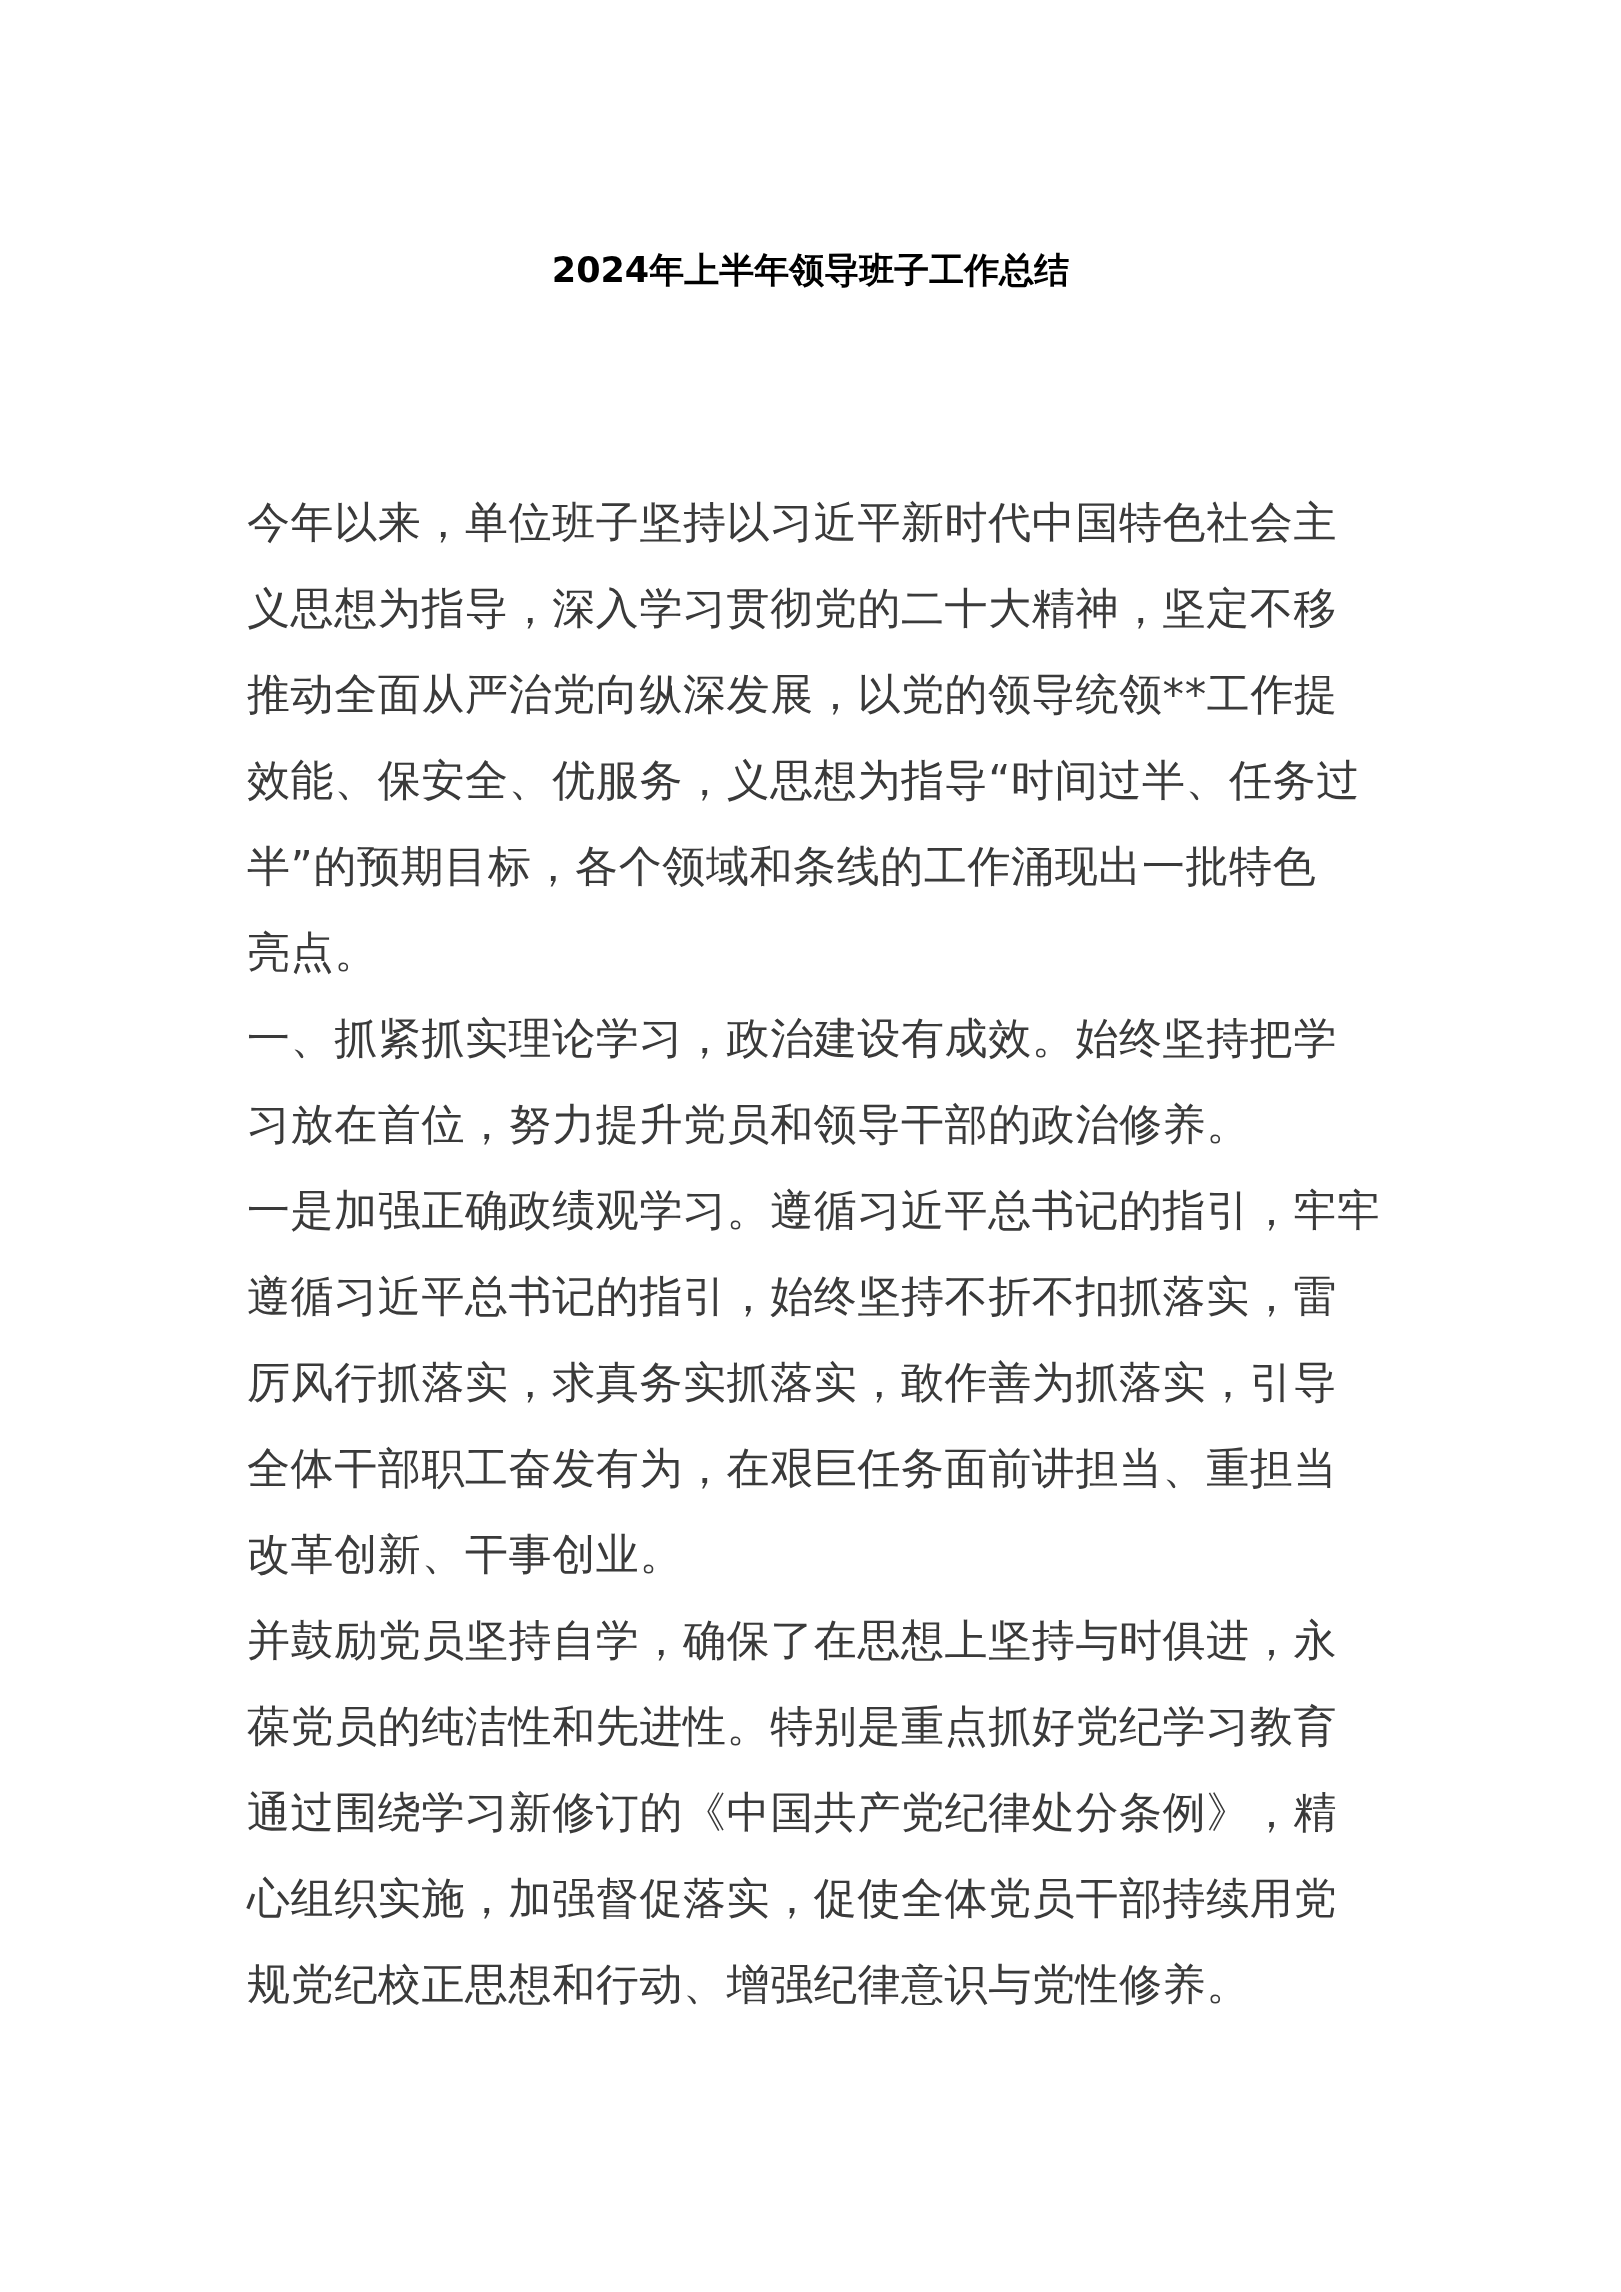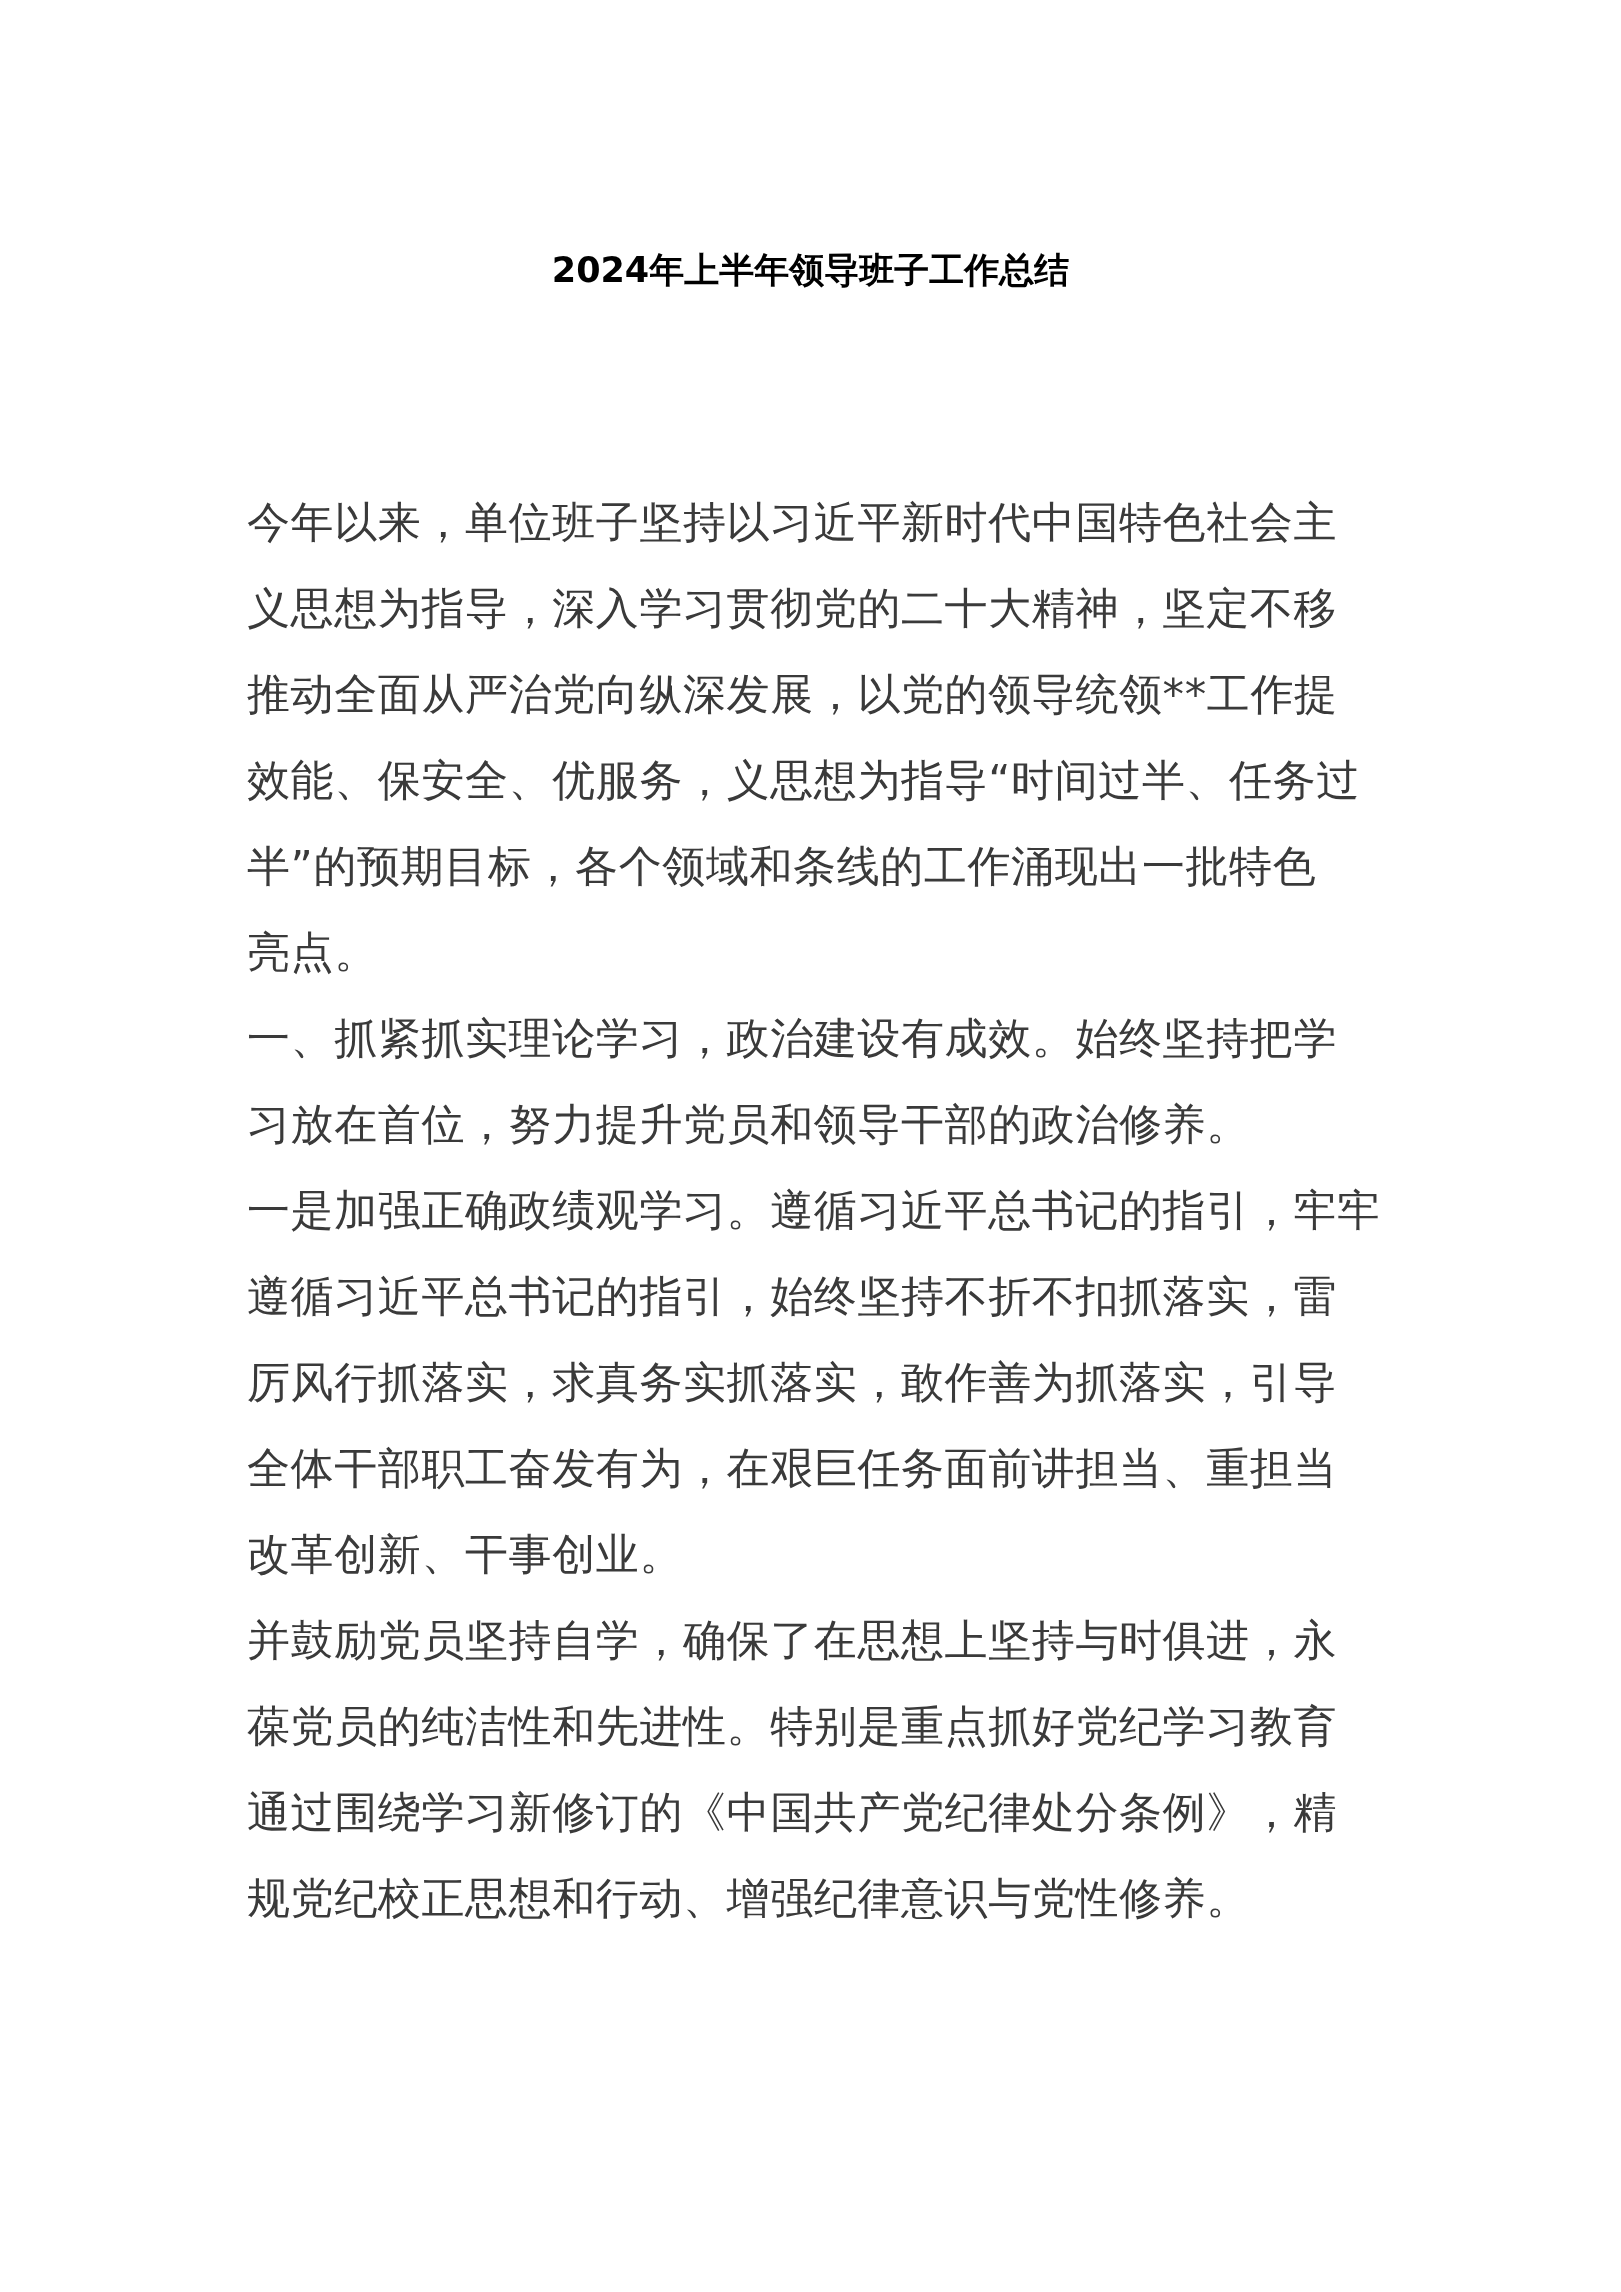--- a/index.html
+++ b/index.html
@@ -77,17 +77,18 @@
       <span class="line">遵循习近平总书记的指引，始终坚持不折不扣抓落实，雷</span>
       <span class="line">厉风行抓落实，求真务实抓落实，敢作善为抓落实，引导</span>
       <span class="line">全体干部职工奋发有为，在艰巨任务面前讲担当、重担当</span>
       <span class="line">改革创新、干事创业。</span>
     </div>
 
     <div>
       <span class="line">并鼓励党员坚持自学，确保了在思想上坚持与时俱进，永</span>
       <span class="line">葆党员的纯洁性和先进性。特别是重点抓好党纪学习教育</span>
       <span class="line">通过围绕学习新修订的《中国共产党纪律处分条例》，精</span>
+      <span class="line">心组织实施，加强督促落实，促使全体党员干部持续用党</span>
       <span class="line">规党纪校正思想和行动、增强纪律意识与党性修养。</span>
     </div>
   </div>
 </div>
 
 
 </body></html>

